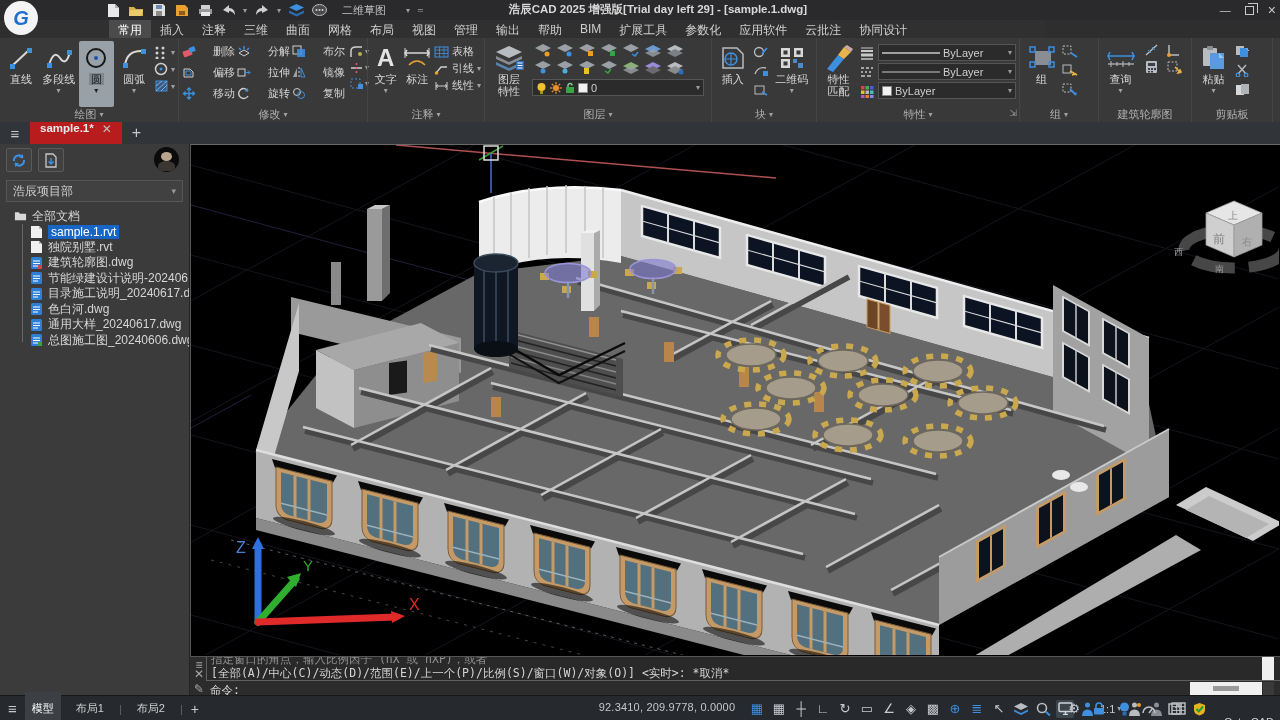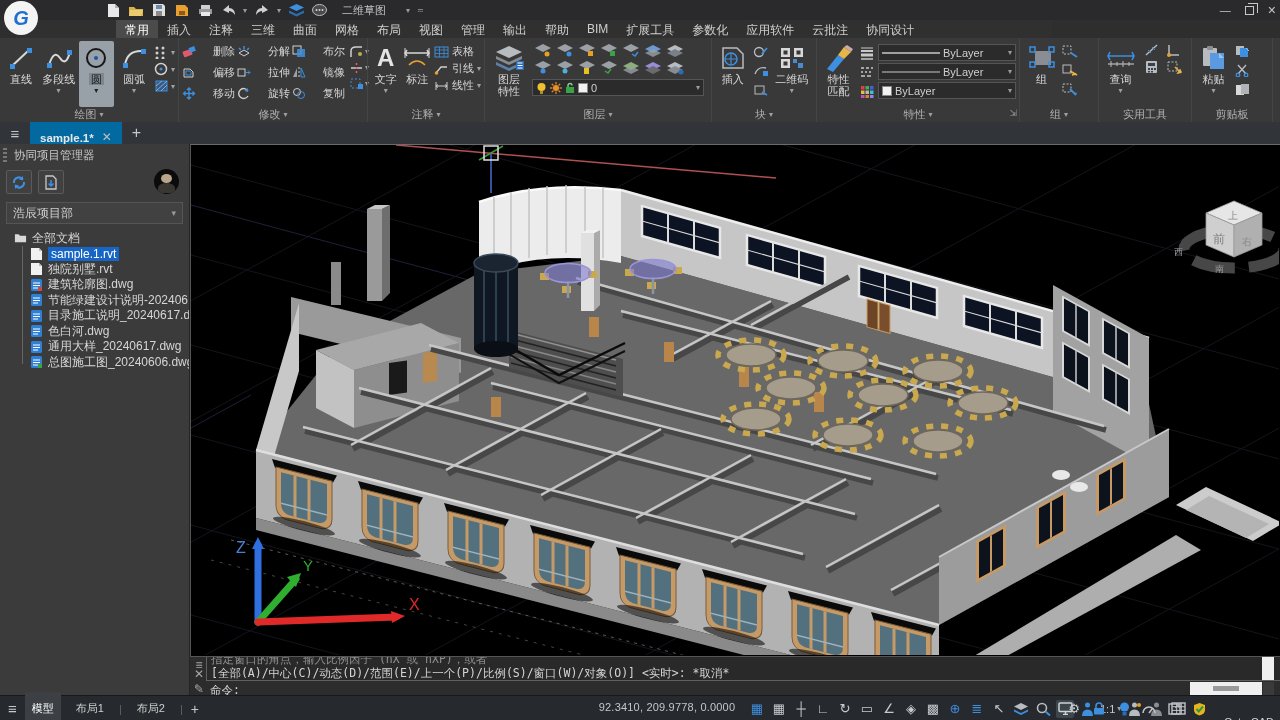--- a/index.html
+++ b/index.html
@@ -16,21 +16,21 @@
   .qchev{color:#9a9a9a;font-size:8px}
   #workspace{display:flex;align-items:center;gap:20px;margin-left:8px;color:#c2c2c2;font-size:11px}
   #wintitle{position:absolute;left:50%;top:2px;transform:translateX(-44%);color:#d8d8d8;font-size:11.5px;font-weight:bold;white-space:nowrap}
   #winctl{position:absolute;right:4px;top:0;height:20px;display:flex;align-items:center;gap:14px;color:#c8c8c8}
   .wmin{font-size:11px;line-height:10px}
   .wrest{width:9px;height:9px;border:1px solid #c8c8c8;position:relative;display:inline-block}
   .wrest::before{content:'';position:absolute;left:2px;top:-4px;width:9px;height:9px;border-top:1px solid #c8c8c8;border-right:1px solid #c8c8c8}
   .wclose{font-size:14px;line-height:12px}
 
   
-  #tabrow{position:absolute;left:16px;top:20px;width:1036px;height:18px;background:#303030;display:flex;align-items:flex-end}
+  #tabrow{position:absolute;left:9px;top:20px;width:1036px;height:18px;background:#303030;display:flex;align-items:flex-end}
   #tabs{display:flex;margin-left:100px;height:18px}
   .rtab{padding:2px 9px 3px 9px;font-size:12px;color:#cfcfcf;white-space:nowrap;height:18px}
   .rtab.active{background:#4b4b4b;color:#ffffff}
   #tabrow-right{position:absolute;right:4px;top:20px;height:18px;display:flex;align-items:center;gap:9px;color:#c0c0c0}
   #appearance{font-size:11px;display:flex;align-items:center;gap:2px}
   .chev{font-size:8px;color:#a0a0a0}
   .wrest.small{transform:scale(.85)}
 
   
   #ribbon{position:absolute;left:0;top:38px;width:1280px;height:84px;background:#393939;display:flex}
@@ -54,21 +54,21 @@
   .combo .carr{margin-left:auto;font-size:8px;color:#9a9a9a}
   .layright{display:flex;flex-direction:column;width:172px}
   .propright{display:flex;flex-direction:column;gap:2px;padding-top:3px}
   .prow{display:flex;align-items:center;gap:3px}
   .swatch{width:10px;height:10px;background:#f2f2f2;border:1px solid #888}
   .launcher{position:absolute;right:2px;top:1px;color:#9a9a9a;font-size:9px}
 
   
   #doctabs{position:absolute;left:0;top:122px;width:1280px;height:22px;background:#31353a;display:flex;align-items:center}
   #doctab-menu{width:30px;text-align:center;color:#c8c8c8;font-size:15px}
-  .dtab{height:22px;display:flex;align-items:flex-end;gap:8px;padding:0 10px;background:#0369a1;color:#e8e8e8;font-size:11.5px;font-weight:bold}
+  .dtab{height:22px;display:flex;align-items:flex-start;gap:8px;padding:0 10px;background:#b91c1c;color:#e8e8e8;font-size:11.5px;font-weight:bold}
   .dtab .x{color:#c0c0c0;font-weight:normal;font-size:12px}
   #dtab-add{margin-left:10px;color:#c8c8c8;font-size:16px}
 
   
   #sidebar{position:absolute;left:0;top:144px;width:190px;height:551px;background:#3b3b3b;border-right:1px solid #242424;overflow:hidden}
   #sb-head{height:22px;display:flex;align-items:center;color:#c6c6c6;font-size:11.5px;padding-left:14px;position:relative}
   #sb-grip{position:absolute;left:3px;top:4px;width:4px;height:14px;
     background:repeating-linear-gradient(#777 0 2px,transparent 2px 4px)}
   #sb-tools{height:32px;display:flex;align-items:center;gap:6px;padding:0 6px;position:relative}
   .sbtn{width:26px;height:24px;border:1px solid #5a5a5a;background:#404040;display:flex;align-items:center;justify-content:center;border-radius:2px}
@@ -186,20 +186,21 @@
             <circle cx="7.5" cy="6" r="1" fill="#d0d0d0"></circle>
             <circle cx="10.5" cy="6" r="1" fill="#d0d0d0"></circle>
           </svg>
         </span>
       <span id="workspace">
         <span>二维草图</span>
         <span class="qchev">▾</span>
       </span>
       <span class="qchev">≂</span>
     </div>
+    <div id="wintitle">浩辰CAD 2025 增强版[Trial day left 29] - [sample.1.dwg]</div>
     <div id="winctl">
       <span class="wmin">—</span>
       <span class="wrest"></span>
       <span class="wclose">×</span>
     </div>
   </div>
 
   <div id="tabrow">
     <div id="tabs">
       <span class="rtab active">常用</span>
@@ -775,21 +776,21 @@
                   <rect x="7" y="11" width="2" height="1.5"></rect>
                 </g>
               </svg></span>
           <span><svg width="16" height="14">
                 <rect x="2" y="2" width="9" height="9" fill="none" stroke="#b8bcc0" stroke-dasharray="2 1.5"></rect>
                 <path d="M9,7 L15,13 M12,13 l3,-1 -1,-2 Z" stroke="#e8b54a" fill="#e8b54a" stroke-width="1.5"></path>
               </svg></span>
         </div>
       </div>
       <div class="rlabel">
-          <span>实用工具</span>
+          <span>建筑轮廓图</span>
         </div>
     </div>
     <div class="rsep"></div>
 
     <div class="rpanel" style="width:80px">
       <div class="rbody">
         <div class="bigbtn">
           <span class="bicon">
               <svg width="28" height="26">
                 <rect x="3" y="3" width="14" height="18" rx="1" fill="#b8bcc0"></rect>
@@ -828,24 +829,20 @@
   <div id="doctabs">
     <span id="doctab-menu">≡</span>
     <span class="dtab">
       <span>sample.1*</span>
       <span class="x">✕</span>
     </span>
     <span id="dtab-add">+</span>
   </div>
 
   <div id="sidebar">
-    <div id="sb-head">
-      <span id="sb-grip"></span>
-      <span>协同项目管理器</span>
-    </div>
     <div id="sb-tools">
       <span class="sbtn">
           <svg width="16" height="15">
             <path d="M3,8 A5,5 0 0 1 12,4.5" fill="none" stroke="#3d8fe0" stroke-width="2"></path>
             <path d="M12,1 L12,5.5 L8,4.5 Z" fill="#3d8fe0"></path>
             <path d="M13,7 A5,5 0 0 1 4,10.5" fill="none" stroke="#3d8fe0" stroke-width="2"></path>
             <path d="M4,14 L4,9.5 L8,10.5 Z" fill="#3d8fe0"></path>
           </svg>
         </span>
       <span class="sbtn">

